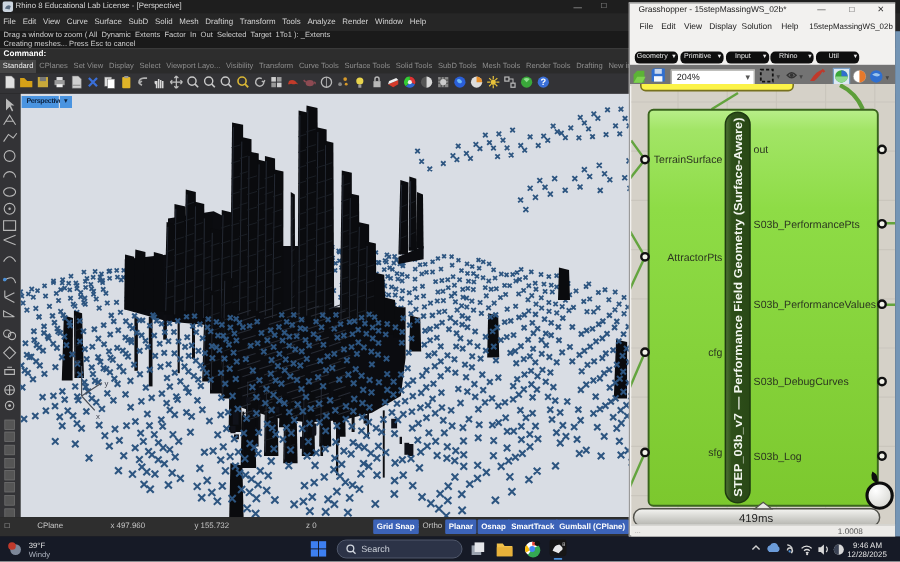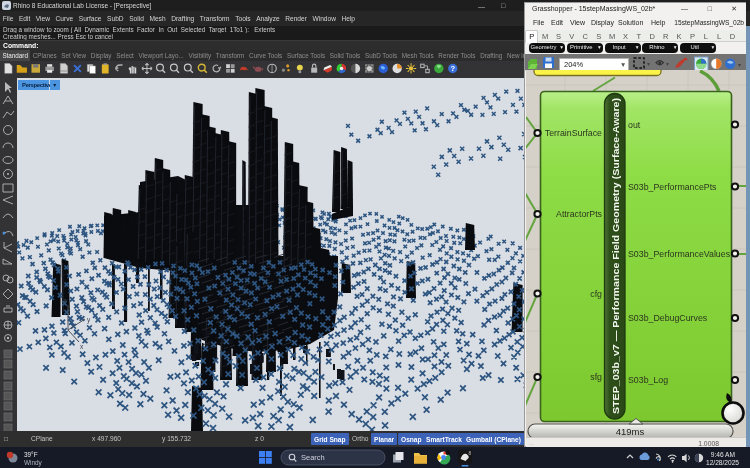--- a/index.html
+++ b/index.html
@@ -693,21 +693,20 @@
     </div>
     <div id="ghmenu">
         <span style="position:absolute;left:8px;margin:0">File</span>
         <span style="position:absolute;left:26px;margin:0">Edit</span>
         <span style="position:absolute;left:45px;margin:0">View</span>
         <span style="position:absolute;left:66px;margin:0">Display</span>
         <span style="position:absolute;left:93px;margin:0">Solution</span>
         <span style="position:absolute;left:126px;margin:0">Help</span>
         <span style="position:absolute;right:2px;margin:0;font-size:6.6px">15stepMassingWS_02b</span>
       </div>
-    <div id="ghtabs"><span class="gt0">P</span><span class="">M</span><span class="">S</span><span class="">V</span><span class="">C</span><span class="">S</span><span class="">M</span><span class="">X</span><span class="">T</span><span class="">D</span><span class="">R</span><span class="">K</span><span class="">P</span><span class="">L</span><span class="">L</span><span class="">D</span></div>
     <div id="ghpills">
         <span class="pill">Geometry<i>▾</i></span>
         <span class="pill">Primitive<i>▾</i></span>
         <span class="pill">Input<i>▾</i></span>
         <span class="pill">Rhino<i>▾</i></span>
         <span class="pill">Util<i>▾</i></span>
       </div>
     <div id="ghbar">
       <svg width="220" height="20" xmlns="http://www.w3.org/2000/svg">
         <g transform="translate(1,2)">

